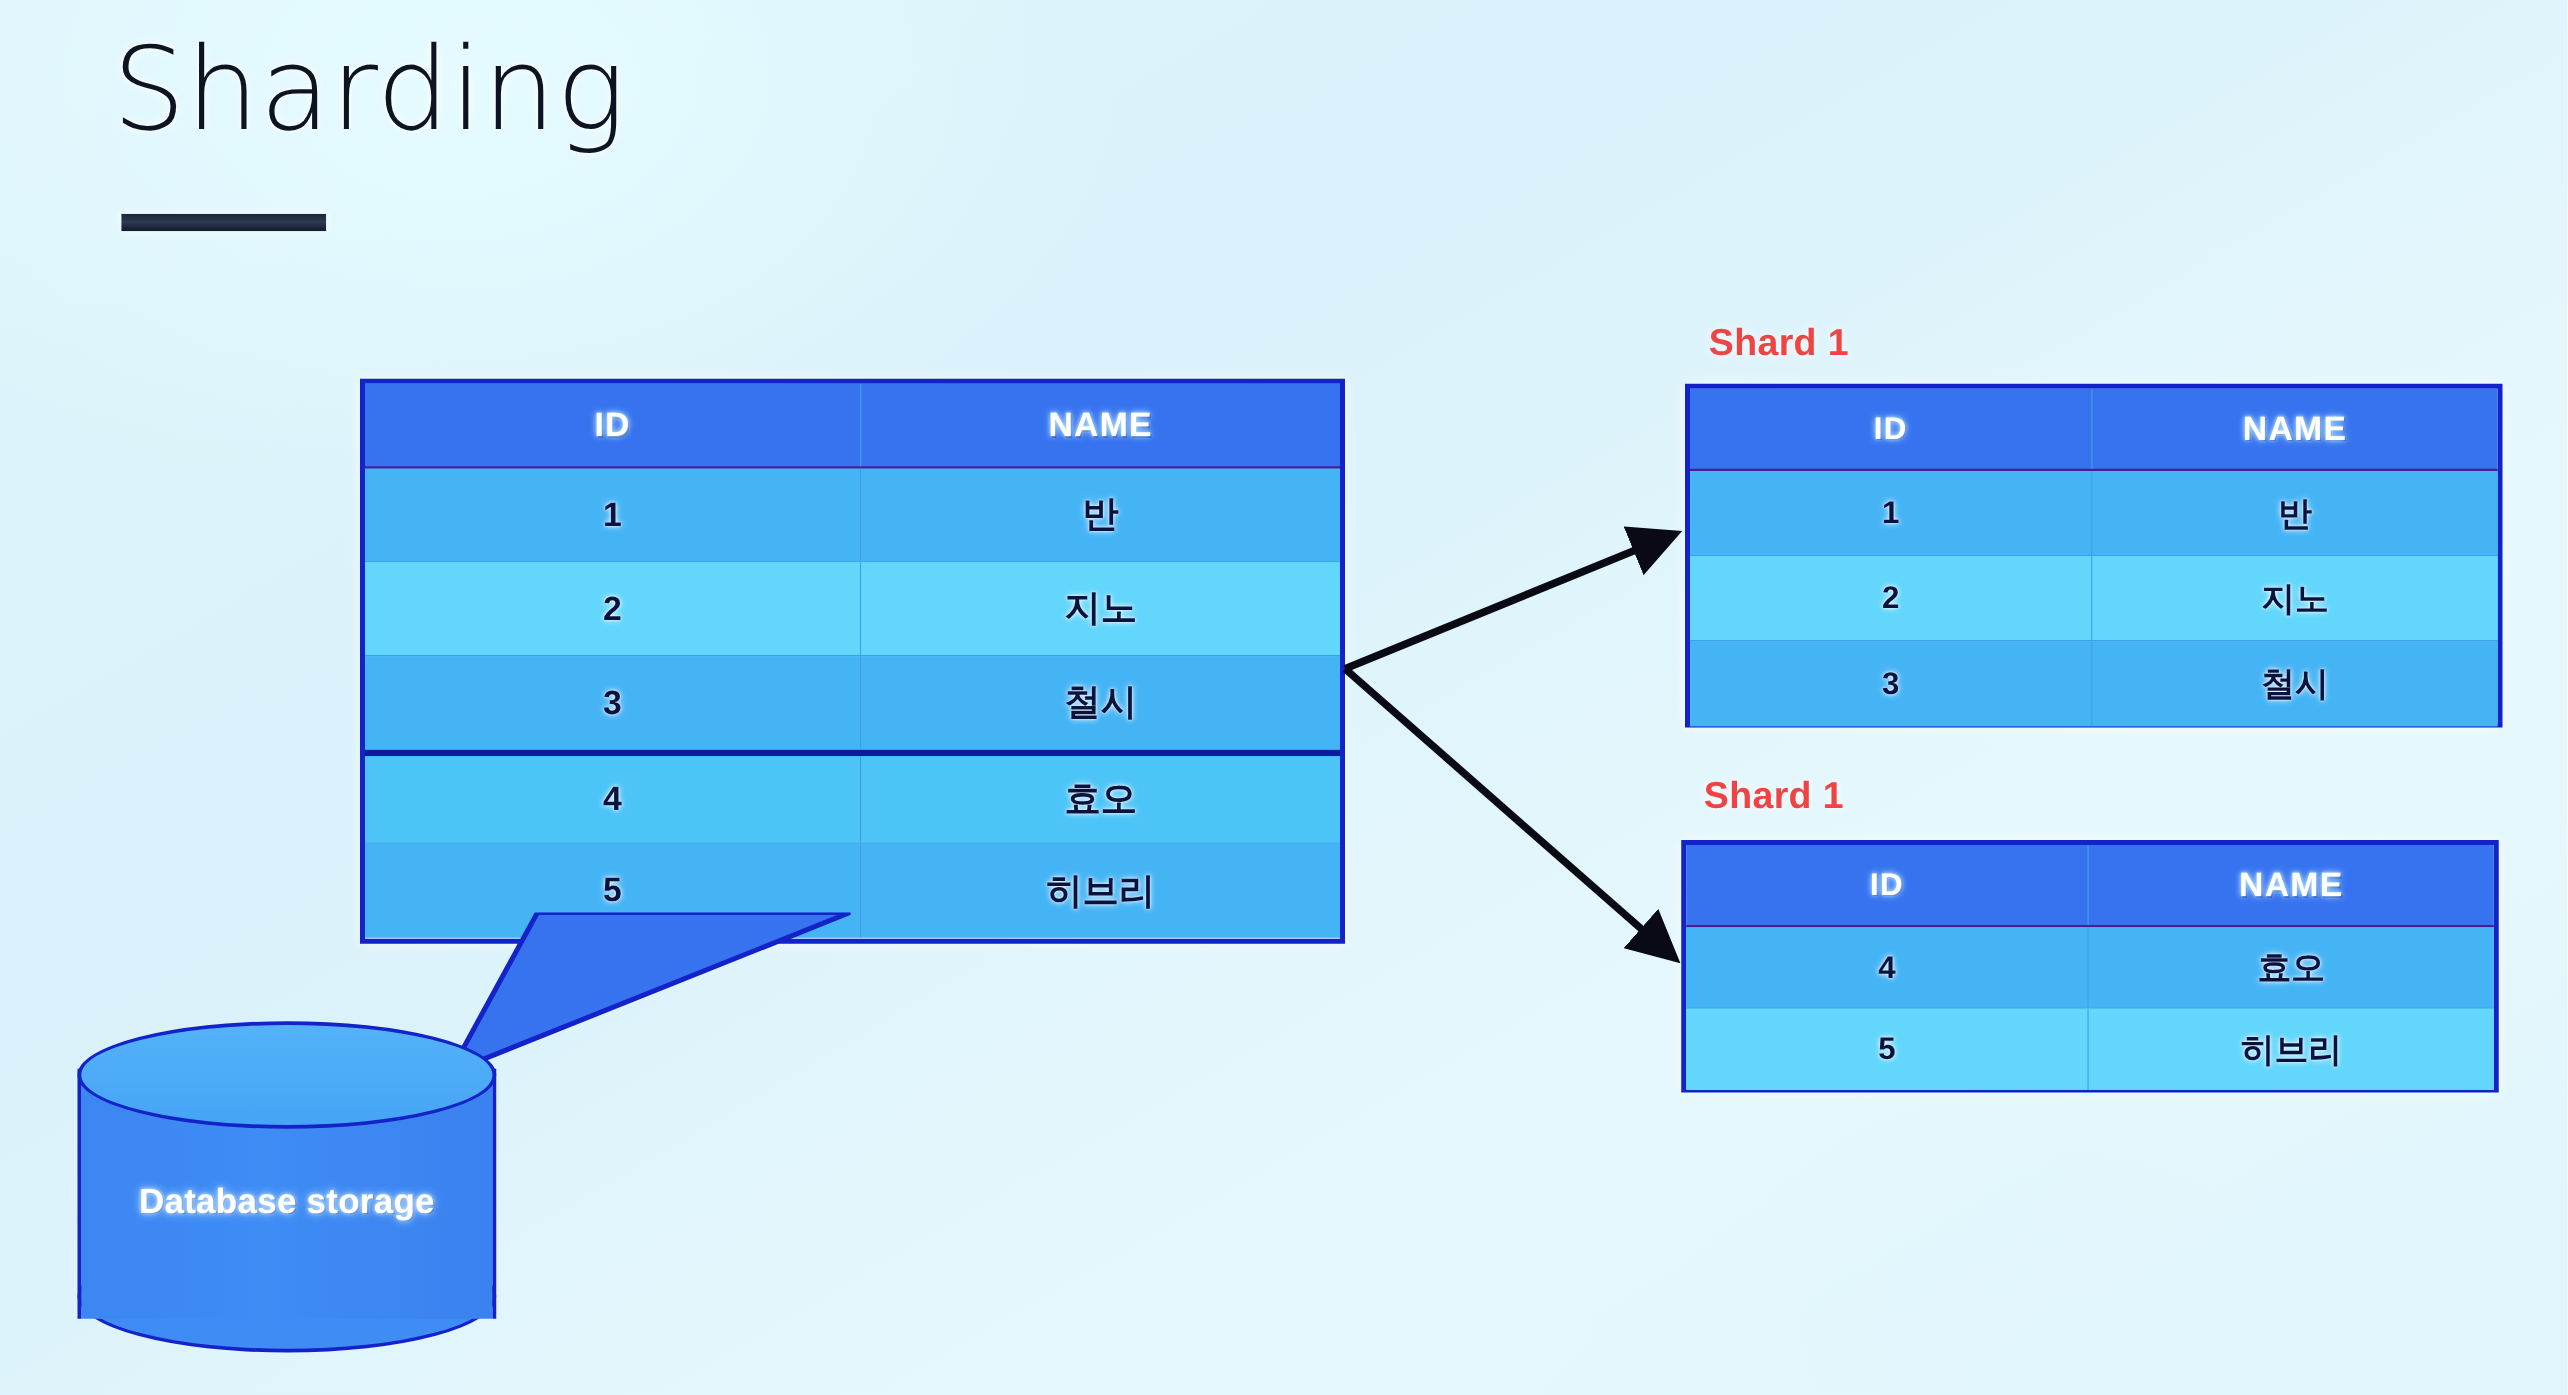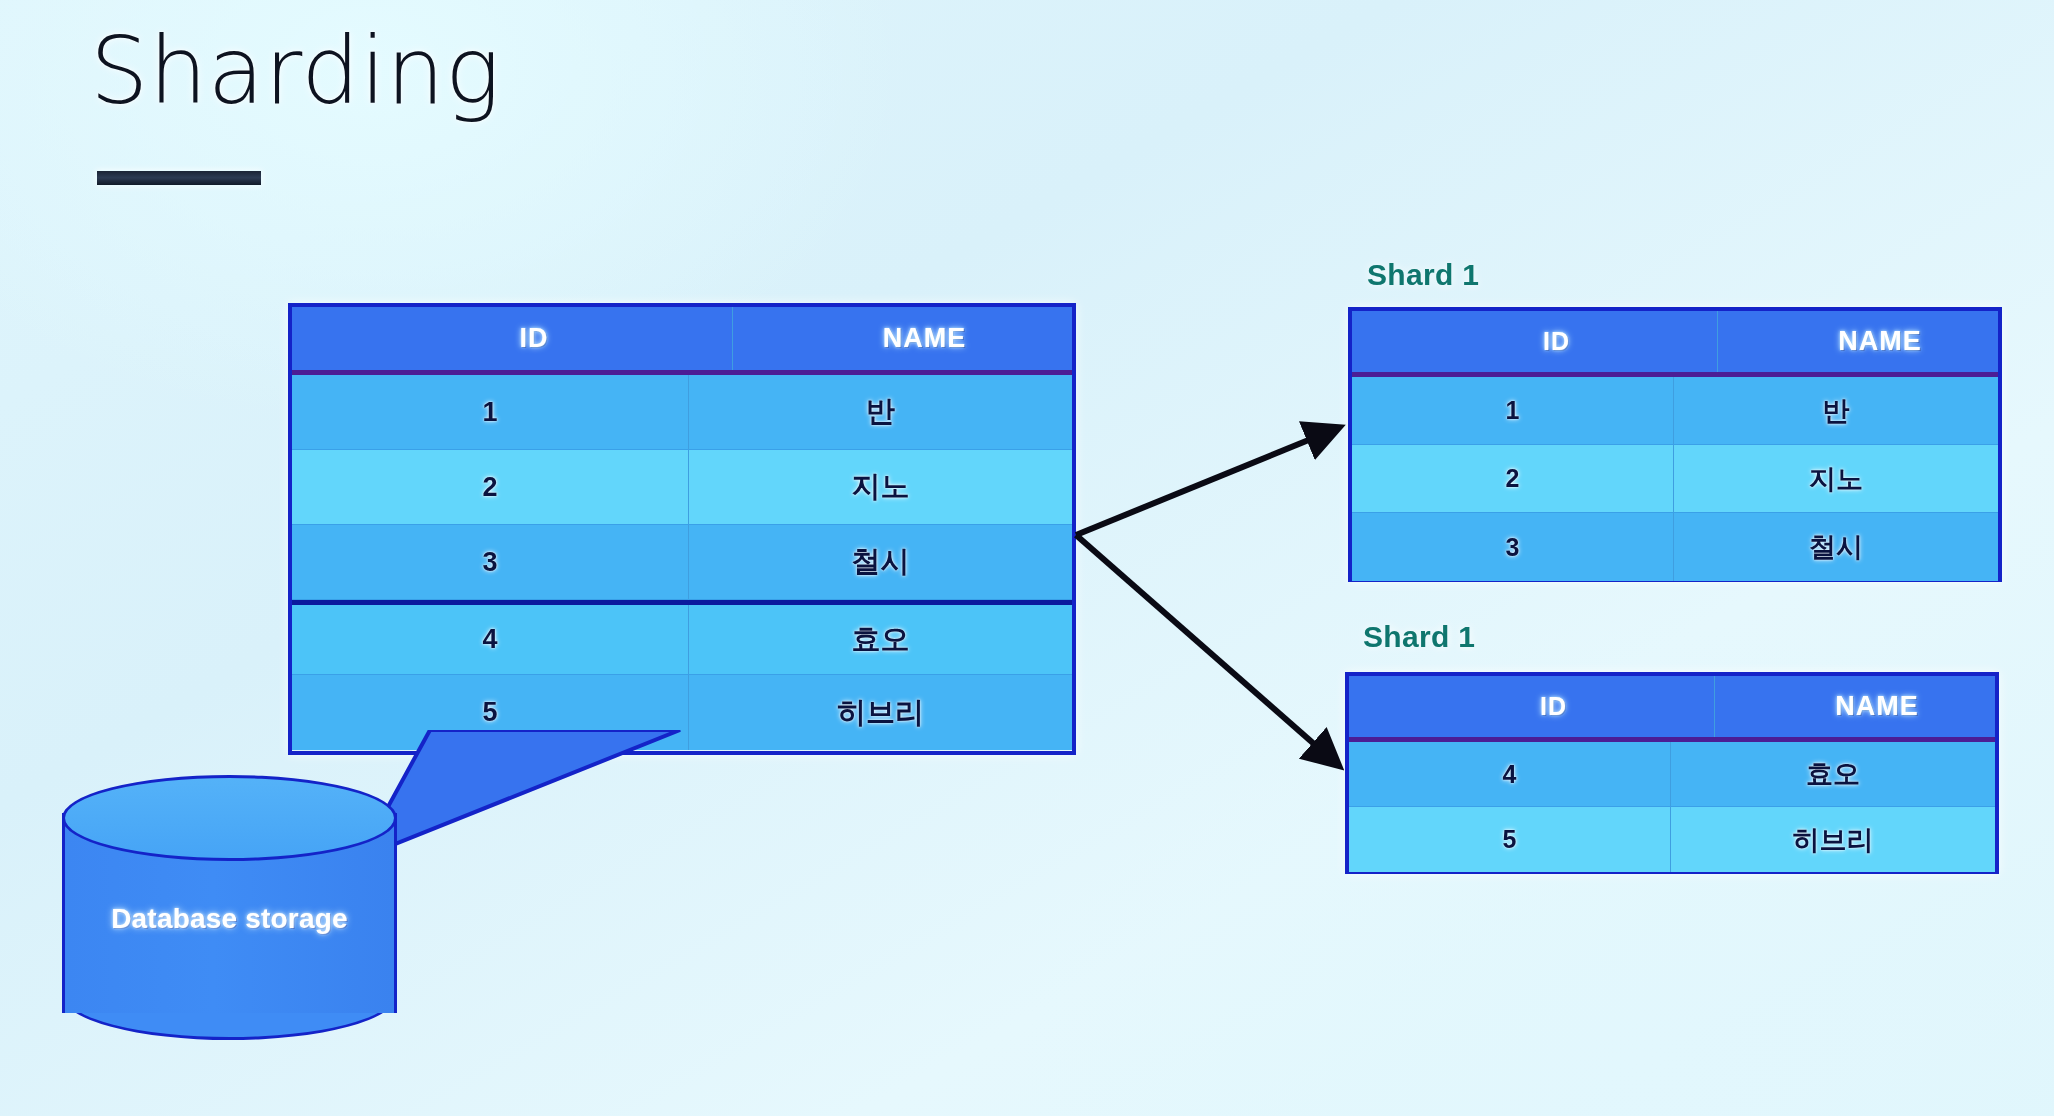--- a/index.html
+++ b/index.html
@@ -45,22 +45,21 @@
     box-sizing:border-box;
     display:flex;align-items:center;justify-content:center;
     color:#0a1340;
     font-weight:bold;
     text-shadow:0 0 5px rgba(255,255,255,.95),0 0 2px rgba(255,255,255,.9);
     overflow:hidden;
     white-space:nowrap;
   }
   .tbl .head{
     background:#3773ef;
-    border-bottom:5px solid #4c1d95;
-    padding-left:44px;
+    border-bottom:2px solid #4c1d95;
   }
   .tbl .head .cell{
     color:#ffffff;
     text-shadow:0 0 6px #bfe6ff,0 0 3px #9fd8ff,1px 1px 0 #1a3fa8;
     letter-spacing:1px;
   }
   .tbl .body-row{border-bottom:1px solid #3aa0e8;}
   .tbl .body-row:last-child{border-bottom:none;}
   .tbl .cell.col-id{border-right:1px solid #3f9ee0;}
   .tone-a{background:#45b4f5;}
@@ -75,21 +74,21 @@
   }
   #main-table .head{height:68px;}
   #main-table .body-row{height:75px;}
   #main-table .cell.col-id{width:397px;flex:0 0 397px;}
   #main-table .cell.col-name{width:383px;flex:0 0 383px;font-size:29px;}
   #main-table .head .cell{font-size:27px;}
 
   
   .shard-label{
     position:absolute;
-    font-size:30px;font-weight:bold;color:#0f766e;
+    font-size:30px;font-weight:bold;color:#ef4444;
     font-family:"Liberation Sans",sans-serif;
     text-shadow:0 0 8px rgba(255,255,255,.95);
     letter-spacing:0.3px;
   }
   #shard1-label{left:1367px;top:258px;}
   #shard2-label{left:1363px;top:620px;}
 
   #shard1-table{left:1348px;top:307px;width:654px;height:275px;font-size:25px;}
   #shard1-table .head{height:66px;}
   #shard1-table .body-row{height:68px;}
@@ -100,21 +99,21 @@
   .shard .cell.col-name{width:324px;flex:0 0 324px;font-size:27px;}
 
   
   #arrows{position:absolute;left:0;top:0;width:2054px;height:1116px;pointer-events:none;}
 
   
   #callout-tail{position:absolute;left:280px;top:730px;width:420px;height:140px;}
 
   
   #db-cylinder{
-    position:absolute;left:62px;top:775px;width:270px;height:270px;
+    position:absolute;left:62px;top:817px;width:270px;height:270px;
   }
   .cyl-body{
     position:absolute;left:0;top:38px;width:335px;height:200px;
     background:linear-gradient(90deg,#3c86f2 0%,#3f8cf5 45%,#3a82ef 100%);
     border-left:3px solid #1423c8;border-right:3px solid #1423c8;
     box-sizing:border-box;
   }
   .cyl-bottom{
     position:absolute;left:0;top:175px;width:335px;height:90px;
     border:3px solid #1423c8;border-radius:50%;

